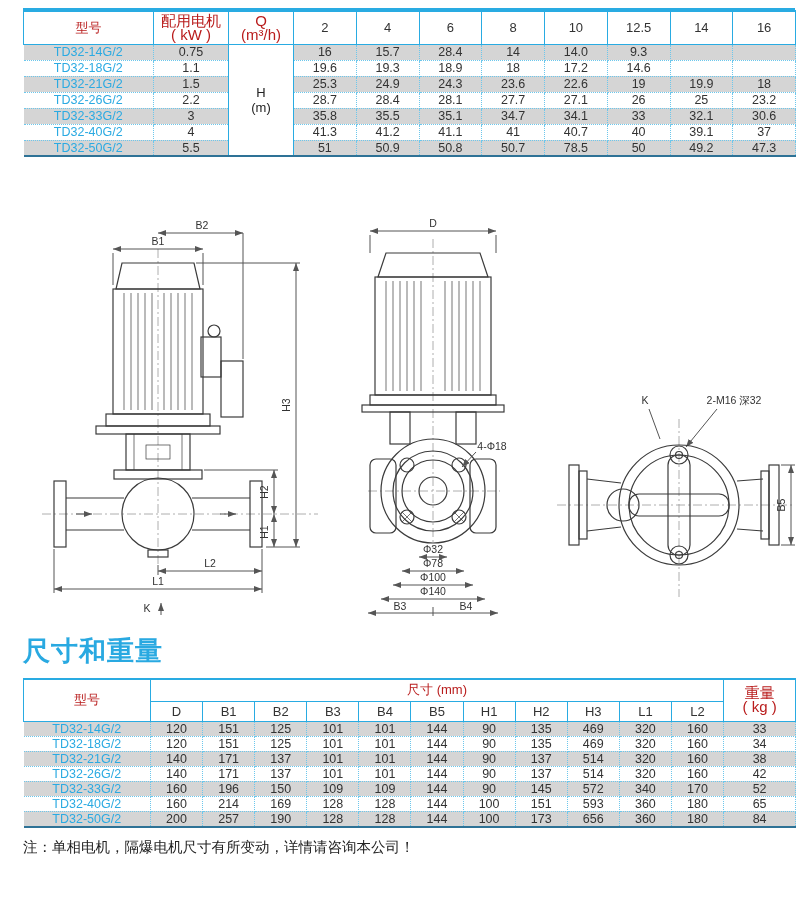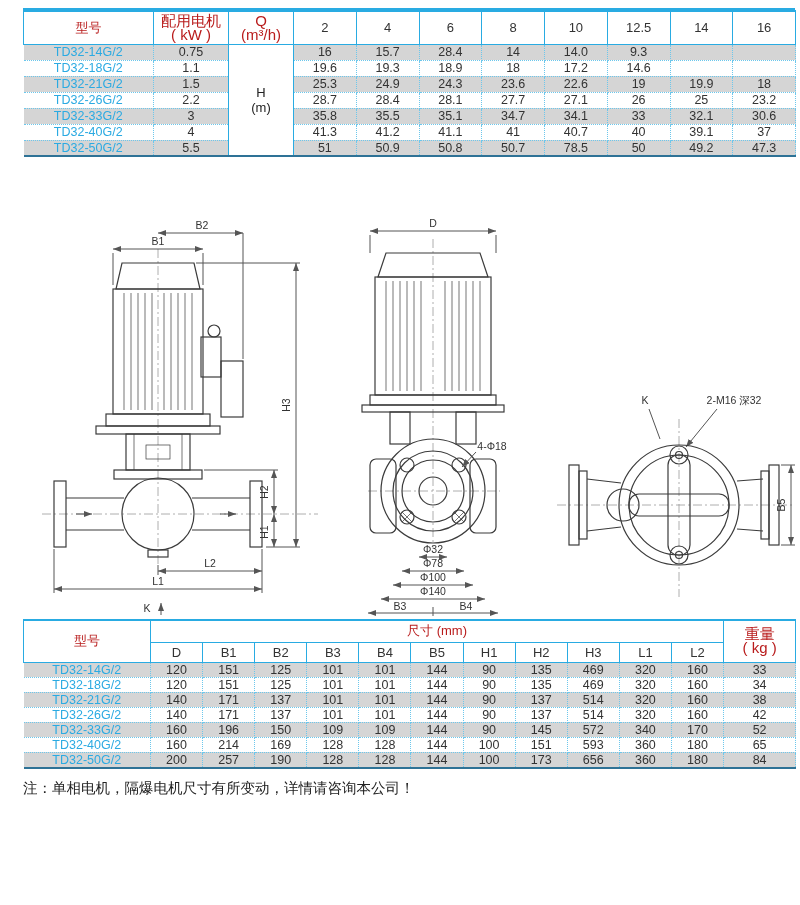--- a/index.html
+++ b/index.html
@@ -340,20 +340,21 @@
       <rect class="ln" x="220" y="78" width="10" height="80"></rect>
       <rect class="ln" x="212" y="84" width="8" height="68"></rect>
 
       <line class="dl" x1="232" y1="78" x2="246" y2="78"></line>
       <line class="dl" x1="232" y1="158" x2="246" y2="158"></line>
       <line class="dl" x1="242" y1="78" x2="242" y2="158" marker-start="url(#ar)" marker-end="url(#ar)"></line>
       <text x="236" y="118" transform="rotate(-90 236 118)">B5</text>
     </svg>
   </div>
 
+  <div class="title2">尺寸和重量</div>
 
   <table class="dim">
     <colgroup>
       <col style="width:127px">
       <col style="width:52.1px">
         <col style="width:52.1px">
         <col style="width:52.1px">
         <col style="width:52.1px">
       <col style="width:52.1px">
         <col style="width:52.1px">

